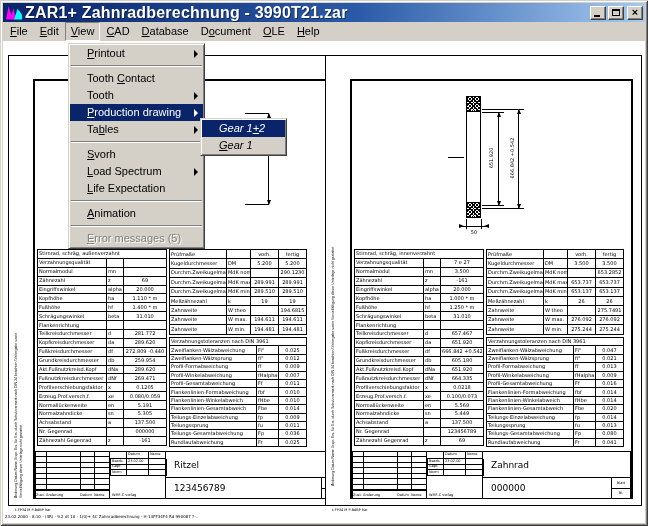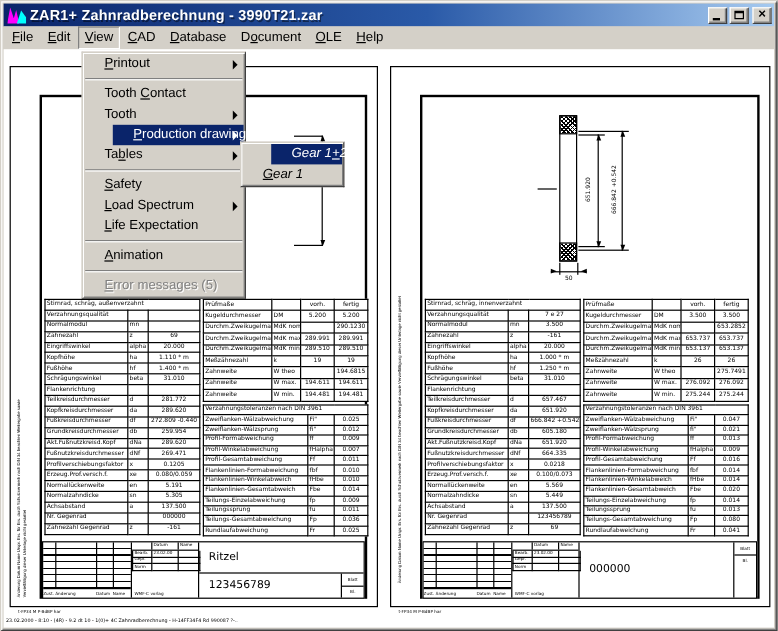--- a/index.html
+++ b/index.html
@@ -9,42 +9,42 @@
                inset 2px 2px 0 #FFFFFF, inset -2px -2px 0 #808080;overflow:hidden;}
   
   .titlebar{position:absolute;left:3px;top:3px;right:3px;height:19px;
     background:linear-gradient(90deg,#0A246A 0%,#2A5AA8 55%,#A6CAF0 100%);
     display:flex;align-items:center;padding:0 2px;}
   .app-icon{position:relative;width:16px;height:14px;margin:0 3px 0 1px;flex:0 0 auto;}
   .app-icon .m1{position:absolute;left:0;top:0;width:10px;height:14px;background:#FF00FF;
     clip-path:polygon(0% 100%,25% 5%,55% 70%,75% 20%,100% 100%);}
   .app-icon .m2{position:absolute;left:8px;top:2px;width:8px;height:12px;background:#00FFFF;
     clip-path:polygon(0% 100%,45% 10%,100% 60%,100% 100%);}
-  .wtitle{color:#fff;font-weight:bold;font-size:12px;letter-spacing:.2px;flex:1;
+  .wtitle{color:#fff;font-weight:bold;font-size:16px;letter-spacing:.2px;flex:1;
     white-space:nowrap;overflow:hidden;text-shadow:1px 1px 0 rgba(0,0,0,.45);}
   .wbtns{display:flex;align-items:center;}
   .wbtn{width:16px;height:14px;background:#D4D0C8;margin-left:2px;position:relative;
     border:1px solid;border-color:#FFFFFF #404040 #404040 #FFFFFF;
     box-shadow:inset -1px -1px 0 #808080;box-sizing:border-box;}
   .wbtn.close{margin-left:3px;}
   .g-min{position:absolute;left:3px;bottom:2px;width:6px;height:2px;background:#000;}
   .g-max{position:absolute;left:3px;top:2px;width:8px;height:7px;border:1px solid #000;border-top-width:2px;box-sizing:border-box;}
   .g-x{position:absolute;left:0;top:0;right:0;bottom:0;font-size:11px;font-weight:bold;line-height:11px;text-align:center;color:#000;}
   
   .menubar{position:absolute;left:3px;top:22px;right:3px;height:19px;background:#D4D0C8;
     display:flex;align-items:flex-end;font-size:11px;padding-left:1px;}
   .mbitem{padding:0 6px;line-height:19px;color:#000;}
   .mbitem.pressed{border:1px solid;border-color:#808080 #FFFFFF #FFFFFF #808080;
     line-height:17px;padding:0 5px;background:#D4D0C8;}
   .u{text-decoration:underline;}
   
   .client{position:absolute;left:3px;top:41px;right:3px;bottom:3px;background:#FFFFFF;overflow:hidden;}
   
   .sheet{position:absolute;top:14px;height:451px;background:#fff;border:1px solid #000;box-sizing:border-box;}
-  .sheet-left{left:5px;width:307px;}
+  .sheet-left{left:5px;width:344px;}
   .sheet-right{left:322px;width:317px;}
   .frame{position:absolute;left:24px;top:23px;right:8px;bottom:6px;border:2px solid #000;}
   .vtext{position:absolute;left:5px;width:15px;overflow:hidden;writing-mode:vertical-rl;
     transform:rotate(180deg);font-size:3.5px;line-height:1.35;color:#000;}
   .sheet-left .vtext{top:270px;height:172px;}
   .sheet-right .vtext{top:20px;height:410px;}
   
   table.t{position:absolute;border-collapse:collapse;table-layout:fixed;background:#fff;
     font-family:"DejaVu Sans", sans-serif;font-size:5px;line-height:1;}
   table.t td{border:1px solid #000;padding:0 1px;white-space:nowrap;overflow:hidden;vertical-align:middle;}
@@ -94,21 +94,21 @@
   .dimlab{position:absolute;width:70px;height:8px;font-size:5px;text-align:center;
     font-family:"DejaVu Sans", sans-serif;transform:rotate(-90deg);white-space:nowrap;}
   .dim50{position:absolute;left:134px;top:173px;width:28px;text-align:center;font-size:5px;font-family:"DejaVu Sans", sans-serif;}
   
   .panel{position:absolute;background:#D4D0C8;padding:1px;
     border:1px solid;border-color:#D4D0C8 #404040 #404040 #D4D0C8;
     box-shadow:inset 1px 1px 0 #FFFFFF, inset -1px -1px 0 #808080;z-index:20;font-size:11px;}
   .view-menu{left:68px;top:43px;width:133px;}
   .gear-submenu{left:200px;top:118px;width:83px;z-index:21;font-style:italic;}
   .mitem{position:relative;height:17px;line-height:17px;padding:0 16px 0 17px;color:#000;white-space:nowrap;}
-  .mitem.sel{background:#0A246A;color:#fff;margin-left:24px;}
+  .mitem.sel{background:#0A246A;color:#fff;}
   .mitem.dis{color:#808080;text-shadow:1px 1px 0 #fff;}
   .marrow{position:absolute;right:5px;top:4.5px;width:0;height:0;
     border-top:4px solid transparent;border-bottom:4px solid transparent;border-left:4px solid;}
   .msep{height:0;border-top:1px solid #808080;border-bottom:1px solid #fff;margin:3px 1px;}
   
   .sheet-note{position:absolute;top:467px;font-size:3.5px;color:#000;font-family:"DejaVu Sans", sans-serif;white-space:nowrap;}
   .statusline{position:absolute;left:2px;top:473px;font-size:4px;color:#000;font-family:"DejaVu Sans", sans-serif;white-space:nowrap;}
 </style>
 </head>
 <body>
@@ -811,20 +811,21 @@
                 <tr>
                   <td>Norm</td>
                   <td></td>
                   <td></td>
                 </tr>
               </tbody>
             </table>
           <div class="mid-note">WMF-C vorlag</div>
         </div>
         <div class="tb-right">
+          <div class="tb-name">Zahnrad</div>
           <div class="tb-num-row">
             <div class="tb-num">000000</div>
             <div class="tb-mini">
               <span class="a">Blatt</span>
               <span class="b">Bl.</span>
             </div>
           </div>
         </div>
       </div>
     </div>
@@ -835,21 +836,21 @@
   </div>
 
   <div class="panel view-menu">
       <div class="mitem"><span><span></span><span class="u">P</span><span>rintout</span></span><span class="marrow"></span></div>
       <div class="msep"></div>
       <div class="mitem"><span><span>Tooth </span><span class="u">C</span><span>ontact</span></span></div>
       <div class="mitem"><span>Tooth</span><span class="marrow"></span></div>
       <div class="mitem sel"><span><span></span><span class="u">P</span><span>roduction drawing</span></span><span class="marrow"></span></div>
       <div class="mitem"><span><span>Ta</span><span class="u">b</span><span>les</span></span><span class="marrow"></span></div>
       <div class="msep"></div>
-      <div class="mitem"><span><span></span><span class="u">S</span><span>afety</span></span></div>
+      <div class="mitem"><span><span></span><span class="u">S</span><span>vorh</span></span></div>
       <div class="mitem"><span><span></span><span class="u">L</span><span>oad Spectrum</span></span><span class="marrow"></span></div>
       <div class="mitem"><span><span></span><span class="u">L</span><span>ife Expectation</span></span></div>
       <div class="msep"></div>
       <div class="mitem"><span><span></span><span class="u">A</span><span>nimation</span></span></div>
       <div class="msep"></div>
       <div class="mitem dis"><span><span></span><span class="u">E</span><span>rror messages (5)</span></span></div>
     </div>
 
   <div class="panel gear-submenu">
       <div class="mitem sel"><span><span>Gear 1</span><span class="u">+</span><span>2</span></span></div>

